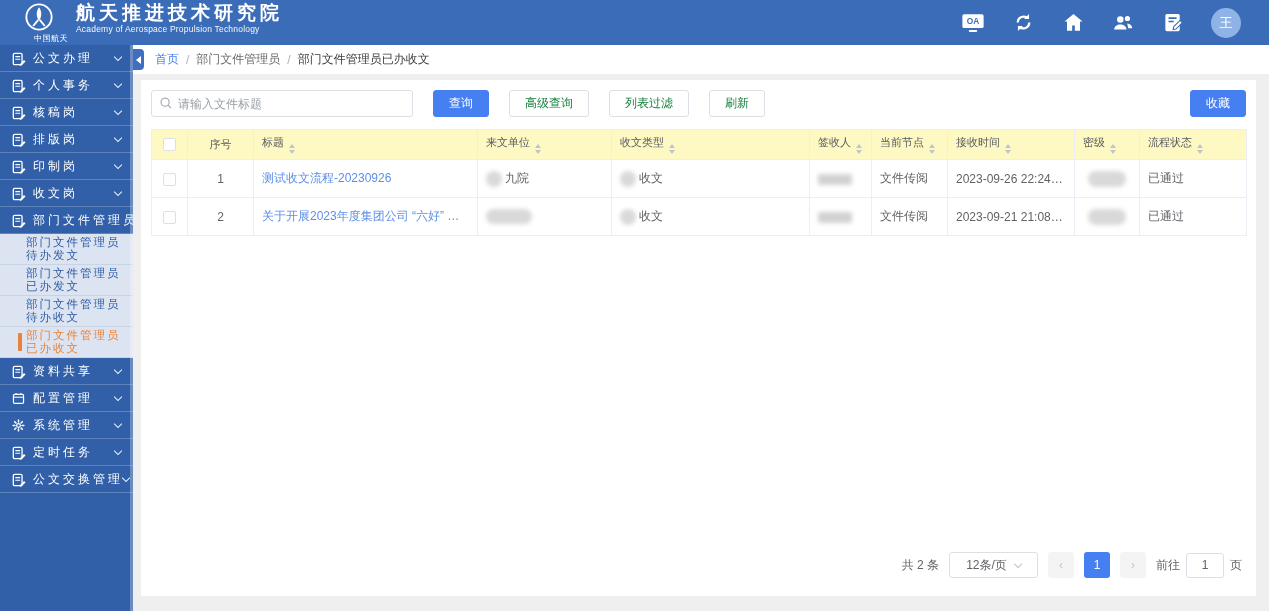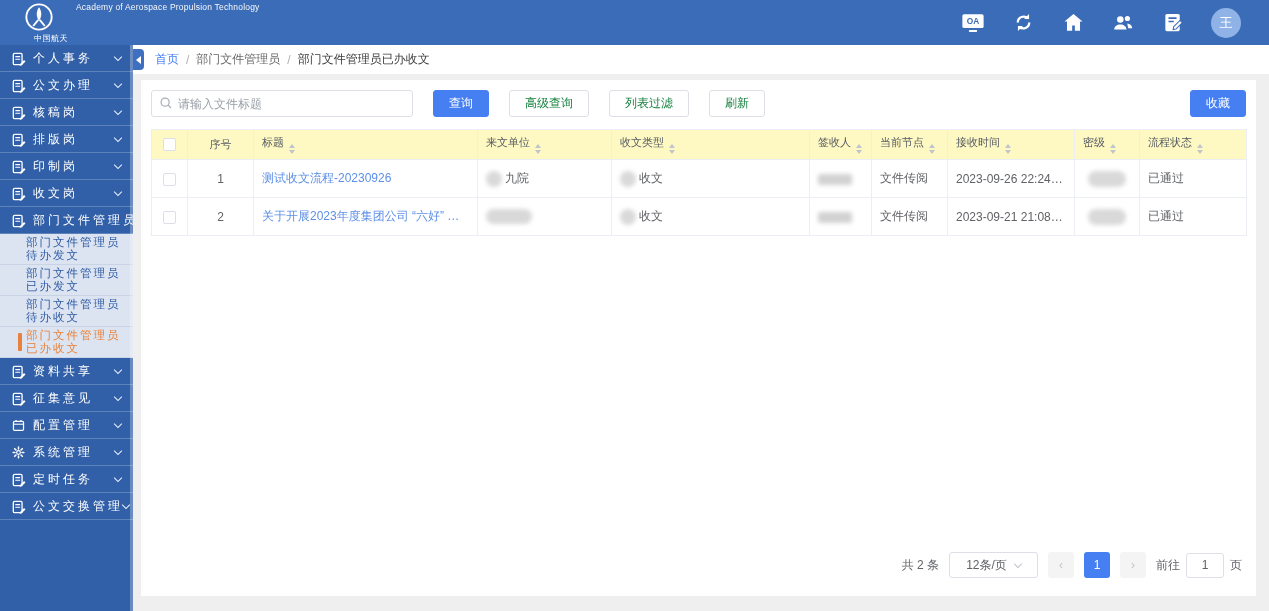--- a/index.html
+++ b/index.html
@@ -85,20 +85,21 @@
       <span>
         <svg width="30" height="30" viewBox="0 0 32 32">
           <circle cx="16" cy="16" r="13.5" fill="none" stroke="#fff" stroke-width="2"></circle>
           <path d="M16 5.5c3.2 4.2 3.2 10.3 0 14.5-3.2-4.2-3.2-10.3 0-14.5z" fill="#fff"></path>
           <path d="M15.2 19l-5.4 6.6M16.8 19l5.4 6.6" stroke="#fff" stroke-width="2" fill="none"></path>
         </svg>
       </span>
       <span class="logo-caption">中国航天</span>
     </div>
     <div class="org-names">
+      <span class="org-cn">航天推进技术研究院</span>
       <span class="org-en">Academy of Aerospace Propulsion Technology</span>
     </div>
   </div>
   <div class="header-right">
     <span class="h-icon">
       <svg width="26" height="24" viewBox="0 0 26 24">
         <rect x="1.5" y="2.5" width="23" height="15" rx="1.8" fill="#fff"></rect>
         <text x="13" y="13.5" font-size="9" font-weight="bold" fill="#3b6cb7" text-anchor="middle">OA</text>
         <rect x="8.5" y="19.5" width="9" height="2.2" rx="1" fill="#fff"></rect>
       </svg>
@@ -137,32 +138,32 @@
 
 <div class="sidebar" id="sidebar-menu">
     <div class="side-item">
       <span class="s-icon">
         <svg width="14" height="14" viewBox="0 0 16 16">
           <rect x="1.5" y="1.5" width="10" height="13" rx="1.5" fill="none" stroke="#fff" stroke-width="1.5"></rect>
           <path d="M4.3 5.3h4.5M4.3 8.3h4.5" stroke="#fff" stroke-width="1.3" stroke-linecap="round"></path>
           <path d="M9.2 13.8l4.6-4.6 1.6 1.6-4.6 4.6-2 .4z" fill="#fff"></path>
         </svg>
       </span>
+      <span class="s-label">公文办理</span>
+      <span class="chev down"></span>
+    </div>
+    <div class="side-item">
+      <span class="s-icon">
+        <svg width="14" height="14" viewBox="0 0 16 16">
+          <rect x="1.5" y="1.5" width="10" height="13" rx="1.5" fill="none" stroke="#fff" stroke-width="1.5"></rect>
+          <path d="M4.3 5.3h4.5M4.3 8.3h4.5" stroke="#fff" stroke-width="1.3" stroke-linecap="round"></path>
+          <path d="M9.2 13.8l4.6-4.6 1.6 1.6-4.6 4.6-2 .4z" fill="#fff"></path>
+        </svg>
+      </span>
       <span class="s-label">个人事务</span>
-      <span class="chev down"></span>
-    </div>
-    <div class="side-item">
-      <span class="s-icon">
-        <svg width="14" height="14" viewBox="0 0 16 16">
-          <rect x="1.5" y="1.5" width="10" height="13" rx="1.5" fill="none" stroke="#fff" stroke-width="1.5"></rect>
-          <path d="M4.3 5.3h4.5M4.3 8.3h4.5" stroke="#fff" stroke-width="1.3" stroke-linecap="round"></path>
-          <path d="M9.2 13.8l4.6-4.6 1.6 1.6-4.6 4.6-2 .4z" fill="#fff"></path>
-        </svg>
-      </span>
-      <span class="s-label">公文办理</span>
       <span class="chev down"></span>
     </div>
     <div class="side-item">
       <span class="s-icon">
         <svg width="14" height="14" viewBox="0 0 16 16">
           <rect x="1.5" y="1.5" width="10" height="13" rx="1.5" fill="none" stroke="#fff" stroke-width="1.5"></rect>
           <path d="M4.3 5.3h4.5M4.3 8.3h4.5" stroke="#fff" stroke-width="1.3" stroke-linecap="round"></path>
           <path d="M9.2 13.8l4.6-4.6 1.6 1.6-4.6 4.6-2 .4z" fill="#fff"></path>
         </svg>
       </span>
@@ -241,31 +242,20 @@
     </div>
     <div class="side-item">
       <span class="s-icon">
         <svg width="14" height="14" viewBox="0 0 16 16">
           <rect x="1.5" y="1.5" width="10" height="13" rx="1.5" fill="none" stroke="#fff" stroke-width="1.5"></rect>
           <path d="M4.3 5.3h4.5M4.3 8.3h4.5" stroke="#fff" stroke-width="1.3" stroke-linecap="round"></path>
           <path d="M9.2 13.8l4.6-4.6 1.6 1.6-4.6 4.6-2 .4z" fill="#fff"></path>
         </svg>
       </span>
       <span class="s-label">资料共享</span>
-      <span class="chev down"></span>
-    </div>
-    <div class="side-item">
-      <span class="s-icon">
-        <svg width="14" height="14" viewBox="0 0 16 16">
-          <rect x="1.5" y="1.5" width="10" height="13" rx="1.5" fill="none" stroke="#fff" stroke-width="1.5"></rect>
-          <path d="M4.3 5.3h4.5M4.3 8.3h4.5" stroke="#fff" stroke-width="1.3" stroke-linecap="round"></path>
-          <path d="M9.2 13.8l4.6-4.6 1.6 1.6-4.6 4.6-2 .4z" fill="#fff"></path>
-        </svg>
-      </span>
-      <span class="s-label">征集意见</span>
       <span class="chev down"></span>
     </div>
     <div class="side-item">
       <span class="s-icon">
         <svg width="13" height="13" viewBox="0 0 16 16">
           <rect x="1.8" y="3" width="12.4" height="11" rx="1.4" fill="none" stroke="#fff" stroke-width="1.5"></rect>
           <path d="M1.8 6.4h12.4" stroke="#fff" stroke-width="1.3"></path>
           <path d="M5 3V1.3M11 3V1.3" stroke="#fff" stroke-width="1.5"></path>
         </svg>
       </span>

